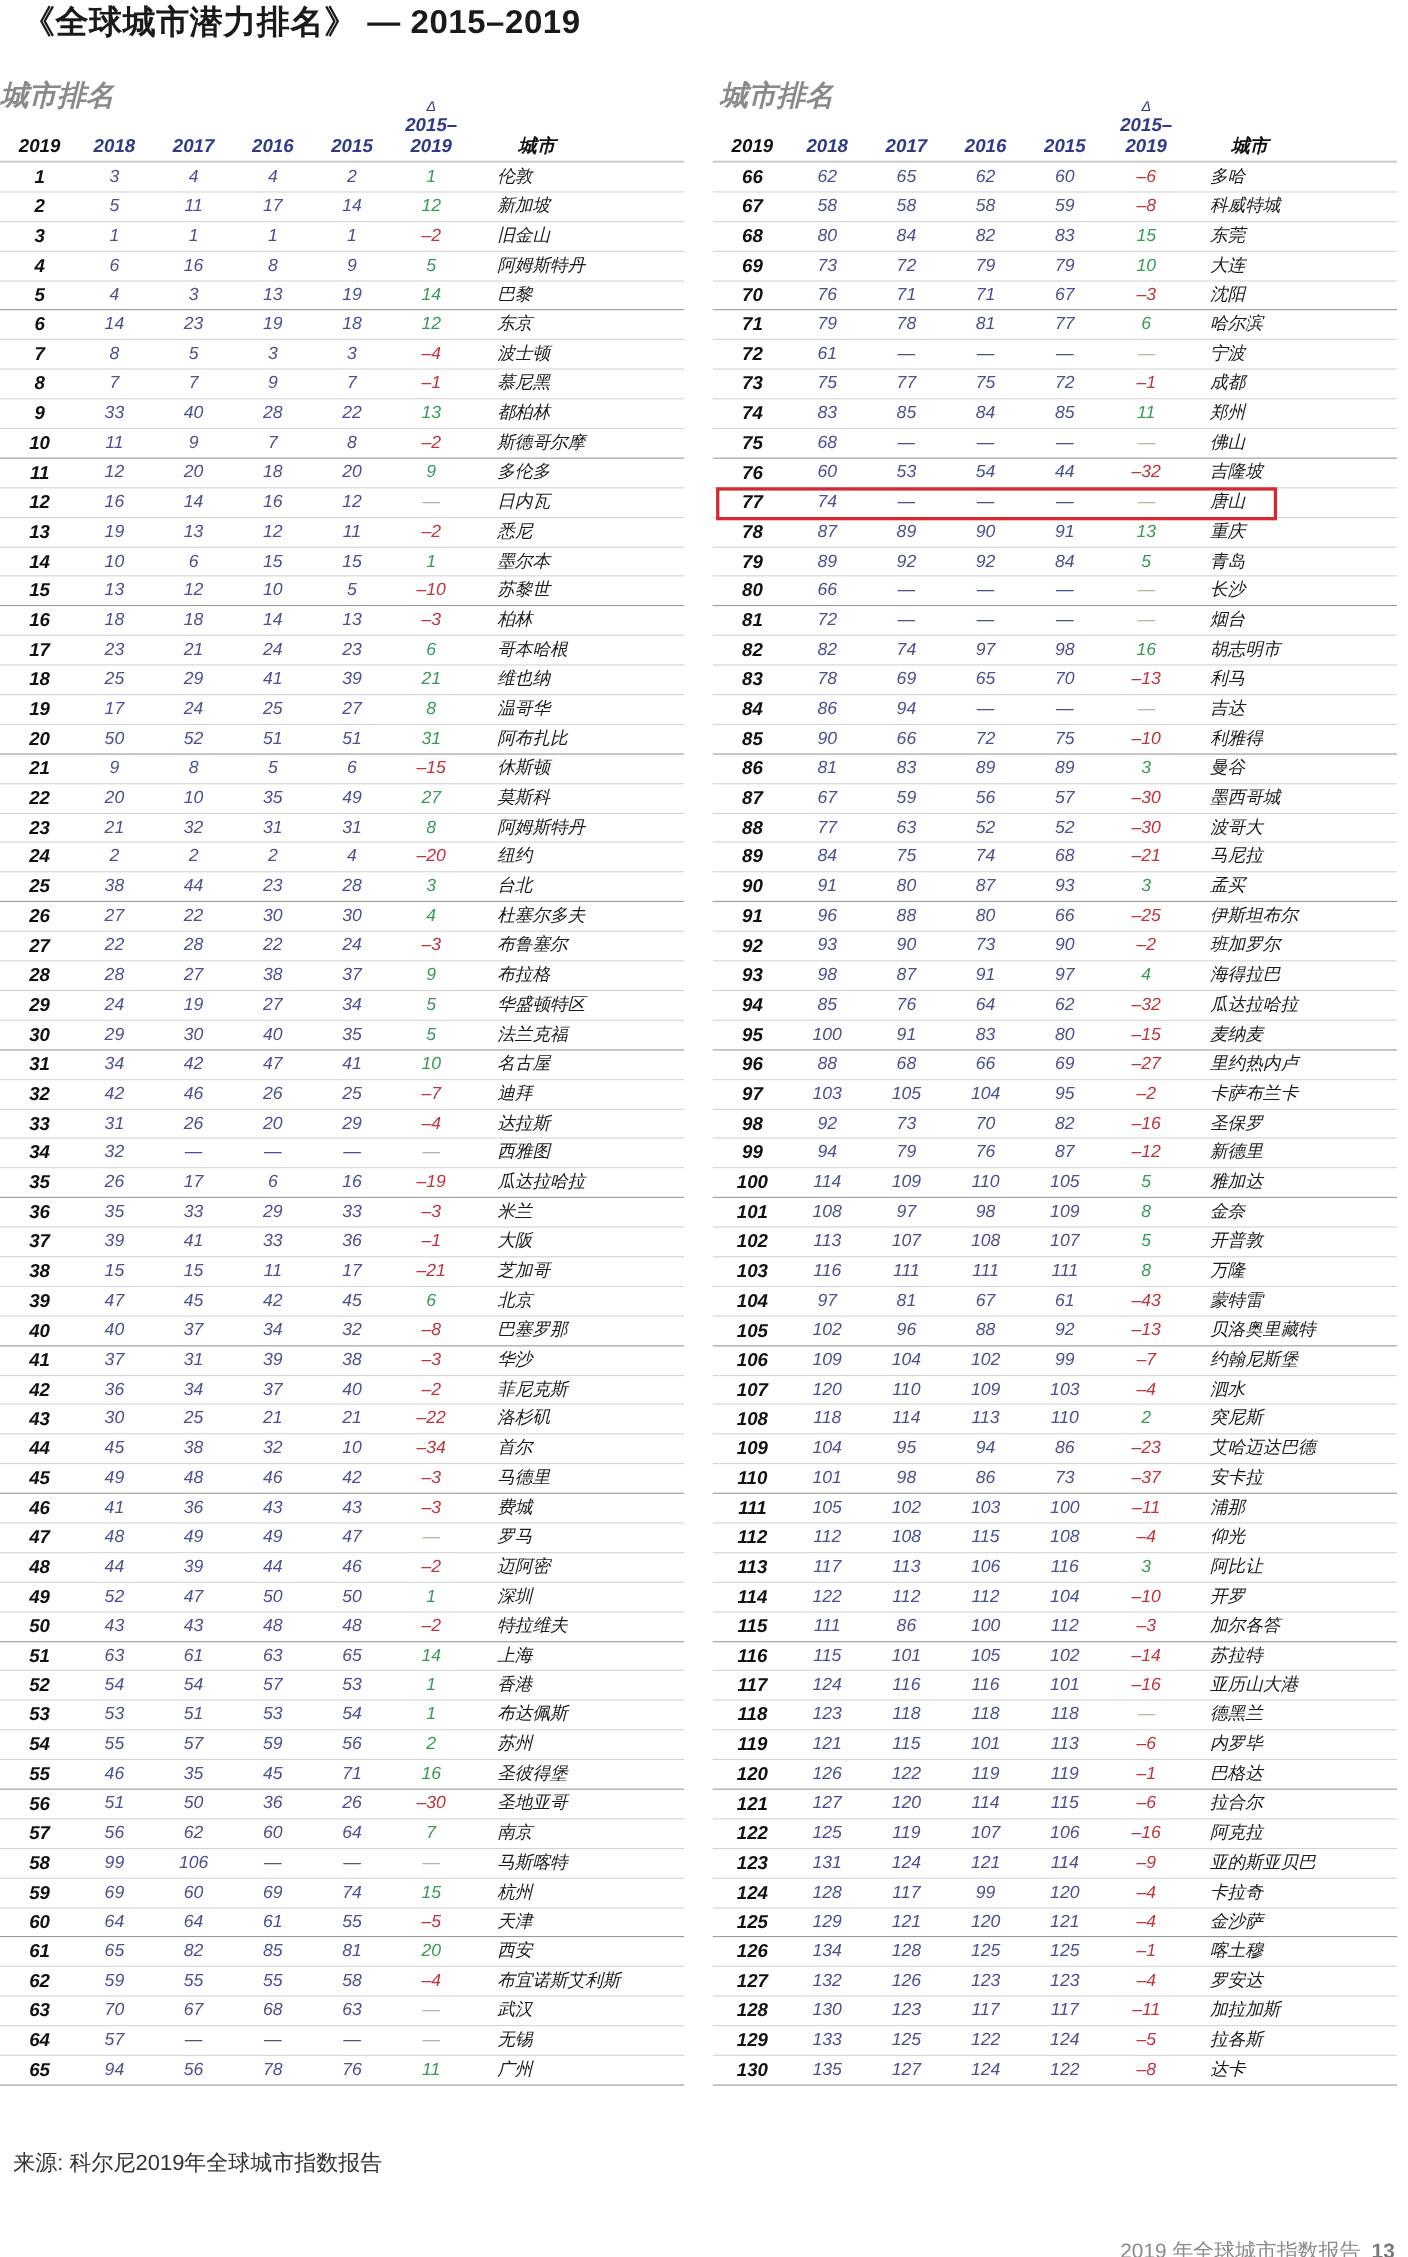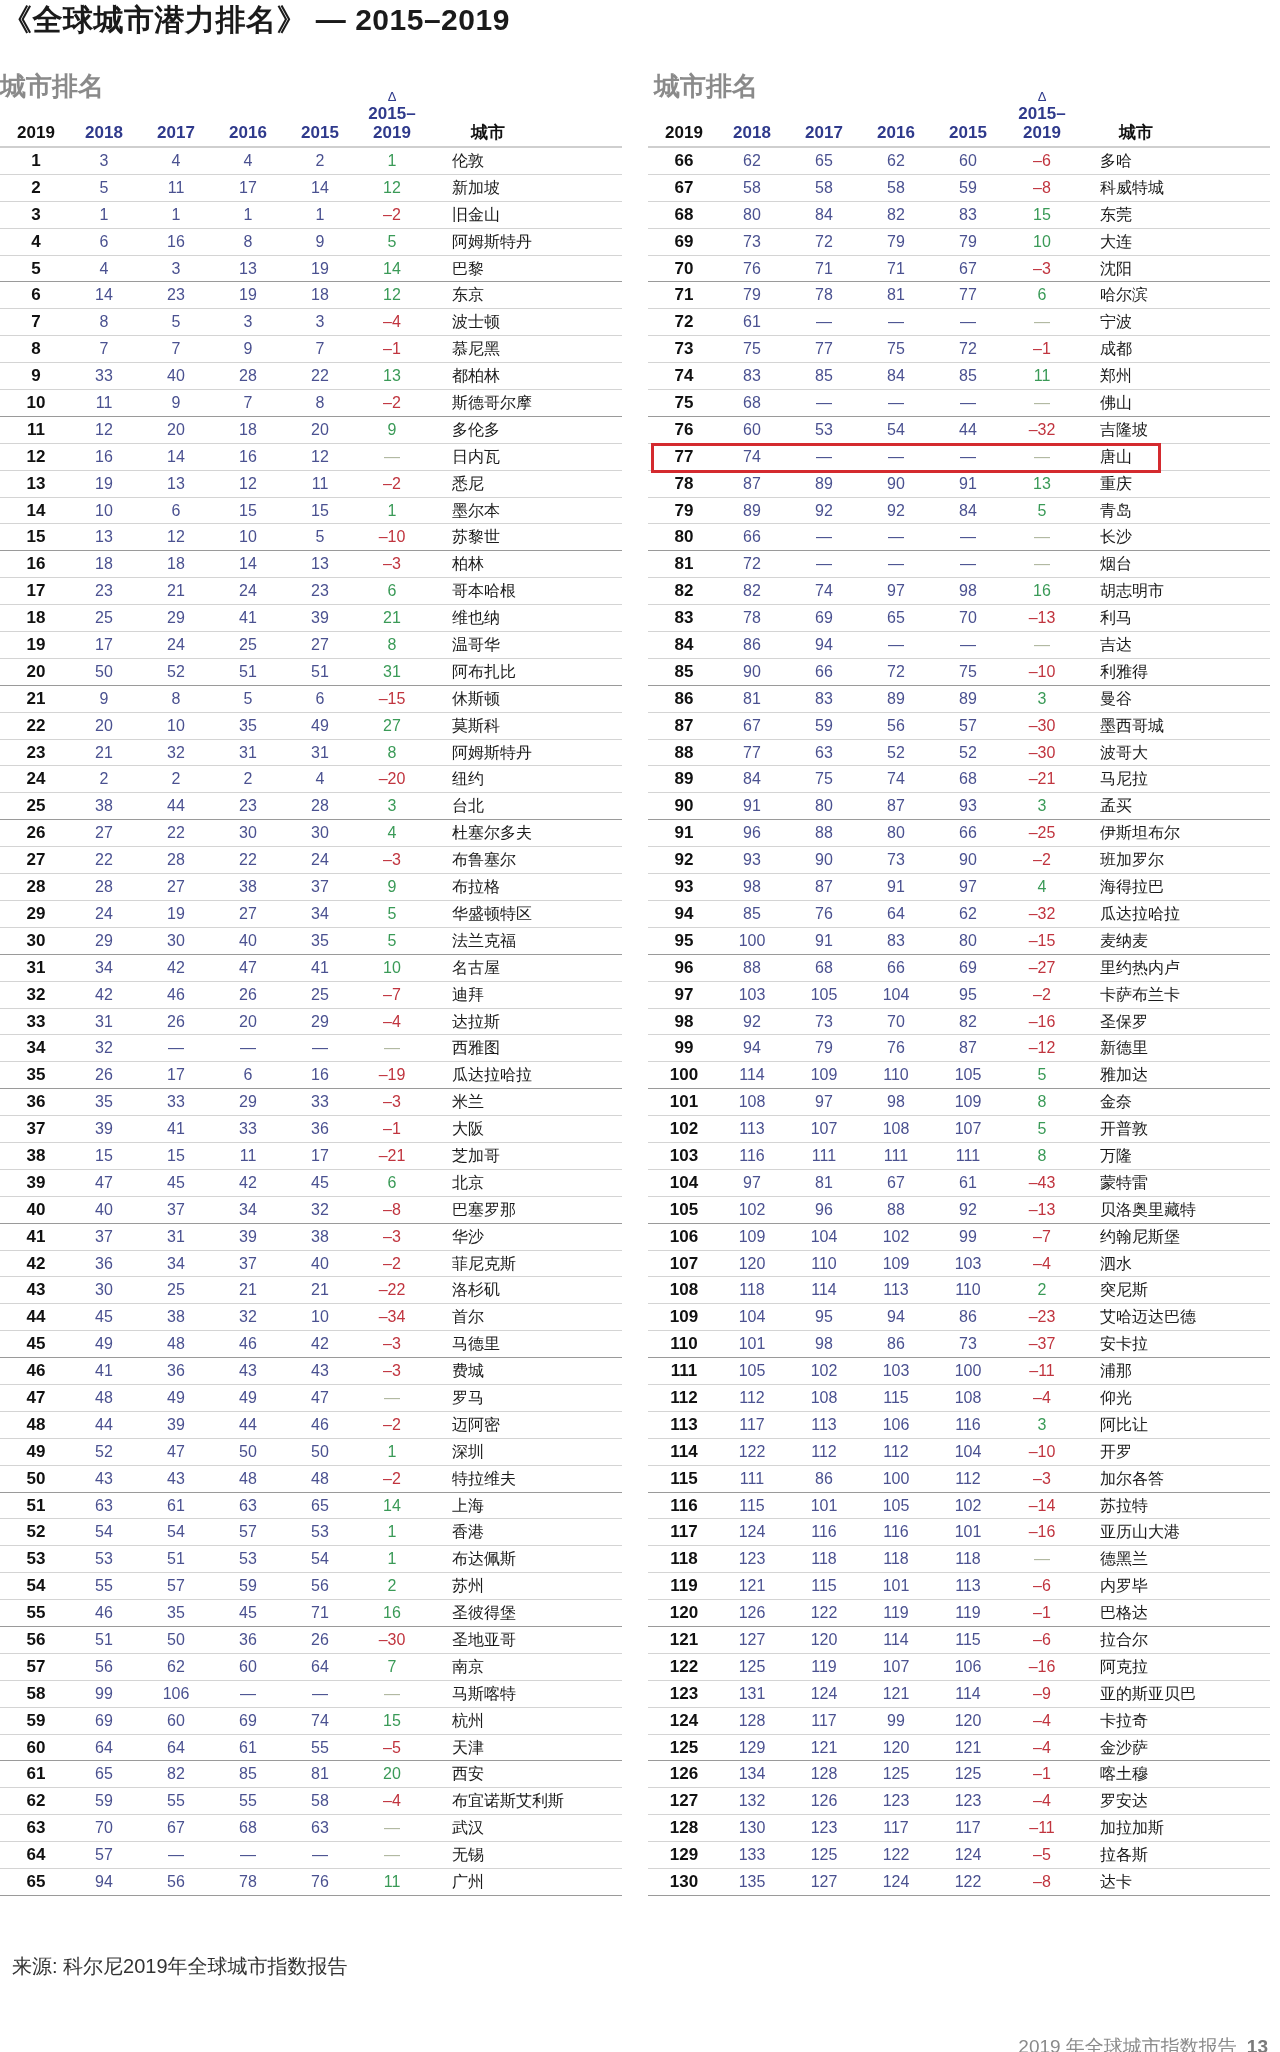--- a/index.html
+++ b/index.html
@@ -1,19 +1,19 @@
 <!DOCTYPE html>
 <html><head>
 <meta charset="utf-8">
 <style>
   html, body { margin:0; padding:0; background:#ffffff; }
   body { width:1280px; height:2052px; position:relative; overflow:hidden;
          font-family:"Liberation Sans","DejaVu Sans",sans-serif; color:#111; }
-  .title { position:absolute; left:2px; top:0px; font-size:30px; font-weight:bold; color:#1a1a1a; letter-spacing:0.5px; white-space:nowrap; }
-  .table-block { position:absolute; top:66px; width:622px; }
+  .title { position:absolute; left:20px; top:0px; font-size:30px; font-weight:bold; color:#1a1a1a; letter-spacing:0.5px; white-space:nowrap; }
+  .table-block { position:absolute; top:66px; width:622px;font-style:italic; }
   .table-block.left { left:0; }
   .table-block.right { left:648px; }
   .section-heading { font-size:26px; font-weight:bold; color:#8a8a8a; height:40px; line-height:40px; margin-left:0; }
   .table-block.right .section-heading { margin-left:6px; }
   .header-row { position:relative; height:40px; border-bottom:2px solid #cfcfcf; }
   .hcell { position:absolute; bottom:4px; width:72px; text-align:center; font-weight:bold; font-size:17px; color:#2f3a8c; line-height:19px; }
   .hcell.rank { color:#111; }
   .hcell.city { text-align:center; color:#111; font-size:17px; }
   .hcell.delta { bottom:4px; }
   .delta-sym { font-size:13px; font-weight:normal; display:block; line-height:14px; }

